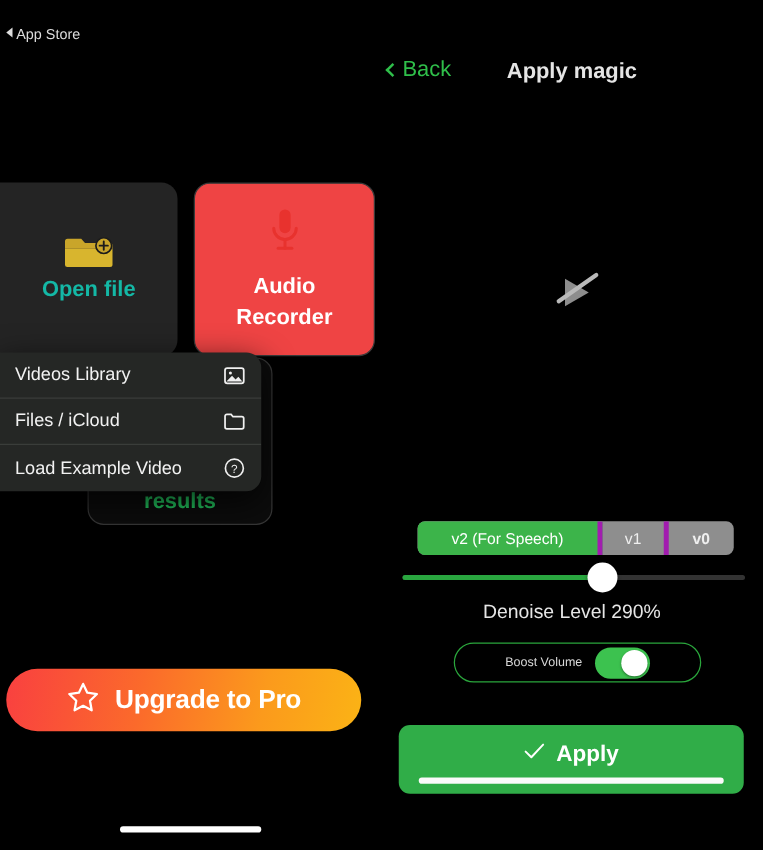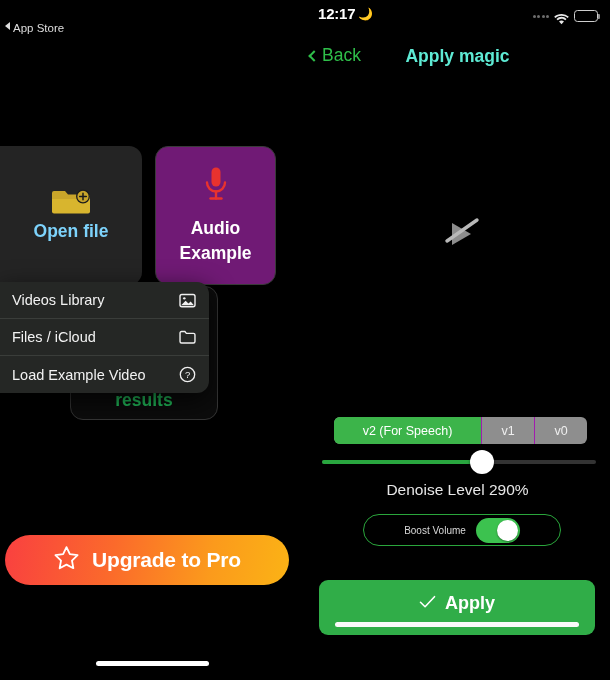--- a/index.html
+++ b/index.html
@@ -50,24 +50,24 @@
   .cards { position:absolute; top:146px; left:0; width:305px; height:139px; }
   .card {
     position:absolute; top:0; height:139px; border-radius:13px;
     display:flex; flex-direction:column; align-items:center; justify-content:center;
   }
   #card-open {
     left:0; width:142px; background:#242424;
     border-top-left-radius:0; border-bottom-left-radius:0;
   }
   #card-rec {
-    left:155px; width:121px; background:#701a75; border:1px solid #3a3a3a;
+    left:155px; width:145px; background:#ef4444; border:1px solid #3a3a3a;
   }
   .card-label { font-size:17.5px; font-weight:bold; text-align:center; line-height:1.42; }
-  #card-open .card-label { color:#7dd3fc; }
+  #card-open .card-label { color:#14b8a6; }
   #card-rec  .card-label { color:#fff; margin-top:12px; }
 
   .folder-ico { width:42px; height:32px; position:relative; }
   .mic-ico { width:26px; height:38px; position:relative; }
 
   
   #card-results {
     position:absolute; left:70px; top:286px; width:148px; height:134px;
     background:#0c0c0c; border:1px solid #363636; border-radius:13px;
     display:flex; align-items:flex-end; justify-content:center;
@@ -105,37 +105,37 @@
   #back-btn {
     position:absolute; left:5px; top:1px; display:flex; align-items:center; gap:4px;
     color:#2fbf4a; font-size:17.5px;
   }
   .chev {
     width:8px; height:8px; border-left:2.4px solid #2fbf4a; border-bottom:2.4px solid #2fbf4a;
     transform:rotate(45deg); position:relative; top:0px;
   }
   #nav-title {
     position:absolute; left:0; top:2px; width:305px; text-align:center;
-    color:#5eead4; font-size:17.5px; font-weight:bold;
+    color:#e5e5e5; font-size:17.5px; font-weight:bold;
   }
 
   #video-area { position:absolute; left:0; top:90px; width:305px; height:300px; }
   #play-disabled { position:absolute; left:133px; top:123px; width:46px; height:40px; }
 
   #seg-control {
     position:absolute; left:29px; top:417px; width:253px; height:27px;
     border-radius:6px; overflow:hidden; display:flex; background:#8e8e8e;
   }
   .seg { flex:0 0 auto; display:flex; align-items:center; justify-content:center;
-         font-size:12.5px; color:#efefef; border-right:1px solid #a21caf; }
+         font-size:12.5px; color:#efefef; border-right:4px solid #a21caf; }
   .seg:last-child { border-right:none; }
   .seg.active { background:#3cb44a; color:#fff; }
   .seg.on0 { width:148px; }
   .seg.on1 { width:53px; }
-  .seg.on2 { width:52px; }
+  .seg.on2 { width:52px;font-weight:bold; }
 
   #slider { position:absolute; left:10px; top:451px; width:288px; height:22px; }
   #slider .track { position:absolute; left:7px; top:9px; width:274px; height:4px;
                    background:#333; border-radius:2px; }
   #slider .fill  { position:absolute; left:7px; top:9px; width:153px; height:4px;
                    background:#29a63f; border-radius:2px; }
   #slider .thumb { position:absolute; left:155px; top:-1px; width:24px; height:24px;
                    background:#fff; border-radius:50%; box-shadow:0 1px 3px rgba(0,0,0,.5); }
 
   #denoise-label {
@@ -206,21 +206,21 @@
         <span class="mic-ico">
           <svg width="26" height="38" viewBox="0 0 26 38">
             <rect x="8.5" y="1.5" width="9" height="19" rx="4.5" fill="#e8322e"></rect>
             <path d="M4 16.5a9 9 0 0 0 18 0" fill="none" stroke="#e8322e" stroke-width="2.4" stroke-linecap="round"></path>
             <path d="M13 25.5v7" stroke="#e8322e" stroke-width="2.4" stroke-linecap="round"></path>
             <path d="M7.5 32.5h11" stroke="#e8322e" stroke-width="2.4" stroke-linecap="round"></path>
           </svg>
         </span>
         <div class="card-label">
           <div>Audio</div>
-          <div>Example</div>
+          <div>Recorder</div>
         </div>
       </div>
     </div>
 
     <div id="upgrade-btn">
       <span>
         <svg width="27" height="26" viewBox="0 0 28 27">
             <path d="M14 2.2l3.5 7.3 8 1.1-5.8 5.6 1.4 7.9L14 20.4 6.9 24.1l1.4-7.9L2.5 10.6l8-1.1z" fill="none" stroke="#fff" stroke-width="1.9" stroke-linejoin="round"></path>
           </svg>
       </span>
@@ -255,41 +255,20 @@
             </svg>
         </span>
       </div>
     </div>
 
     <div class="home-ind" id="home-left"></div>
   </div>
 
   <div class="panel" id="panel-right">
 
-    <div class="statusbar">
-      <div class="sb-time">
-        <span>12:17</span><span class="sb-moon">🌙</span>
-      </div>
-      <div class="sb-right">
-        <span class="sb-dots">
-            <i></i>
-            <i></i>
-            <i></i>
-            <i></i>
-          </span>
-        <span class="sb-wifi">
-          <svg width="15" height="11" viewBox="0 0 16 12">
-              <path d="M8 11.2 5.3 8.3a3.9 3.9 0 0 1 5.4 0z" fill="#e8e8e8"></path>
-              <path d="M8 5.1c1.6 0 3.1.6 4.2 1.7l1.3-1.4A8 8 0 0 0 8 3.1 8 8 0 0 0 2.5 5.4l1.3 1.4A6 6 0 0 1 8 5.1z" fill="#e8e8e8"></path>
-              <path d="M8 0C5 0 2.2 1.1 0 3l1.3 1.4A9.8 9.8 0 0 1 8 1.9c2.5 0 4.9.9 6.7 2.5L16 3A11.7 11.7 0 0 0 8 0z" fill="#e8e8e8"></path>
-            </svg>
-        </span>
-        <span class="sb-batt"><span class="sb-batt-fill"></span></span>
-      </div>
-    </div>
 
     <div class="navbar">
 
       <span id="back-btn">
         <span class="chev"></span>
         <span>Back</span>
       </span>
       <div id="nav-title">Apply magic</div>
     </div>
 

